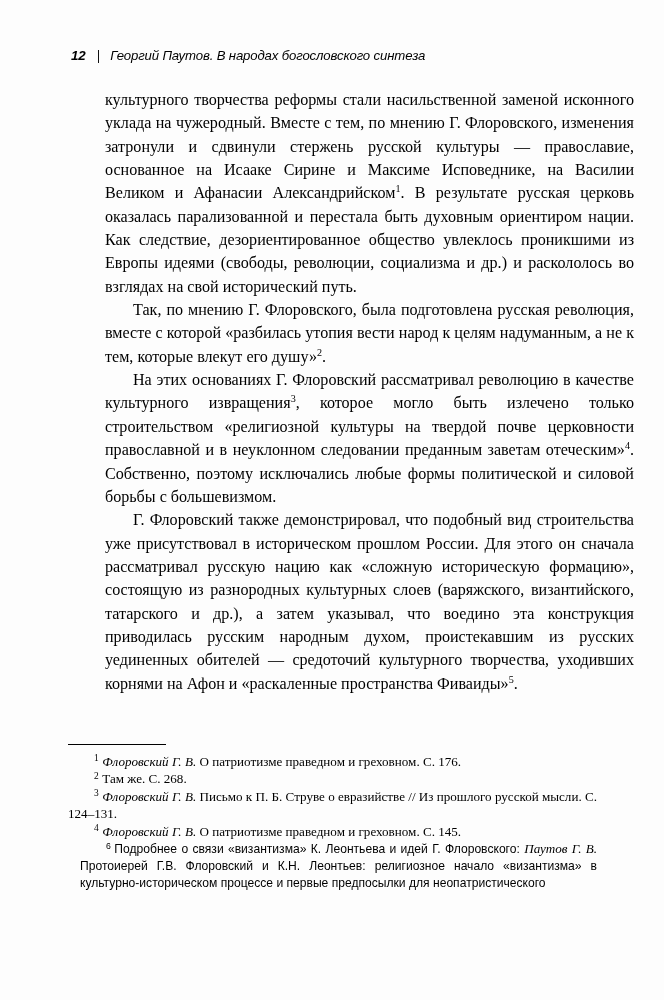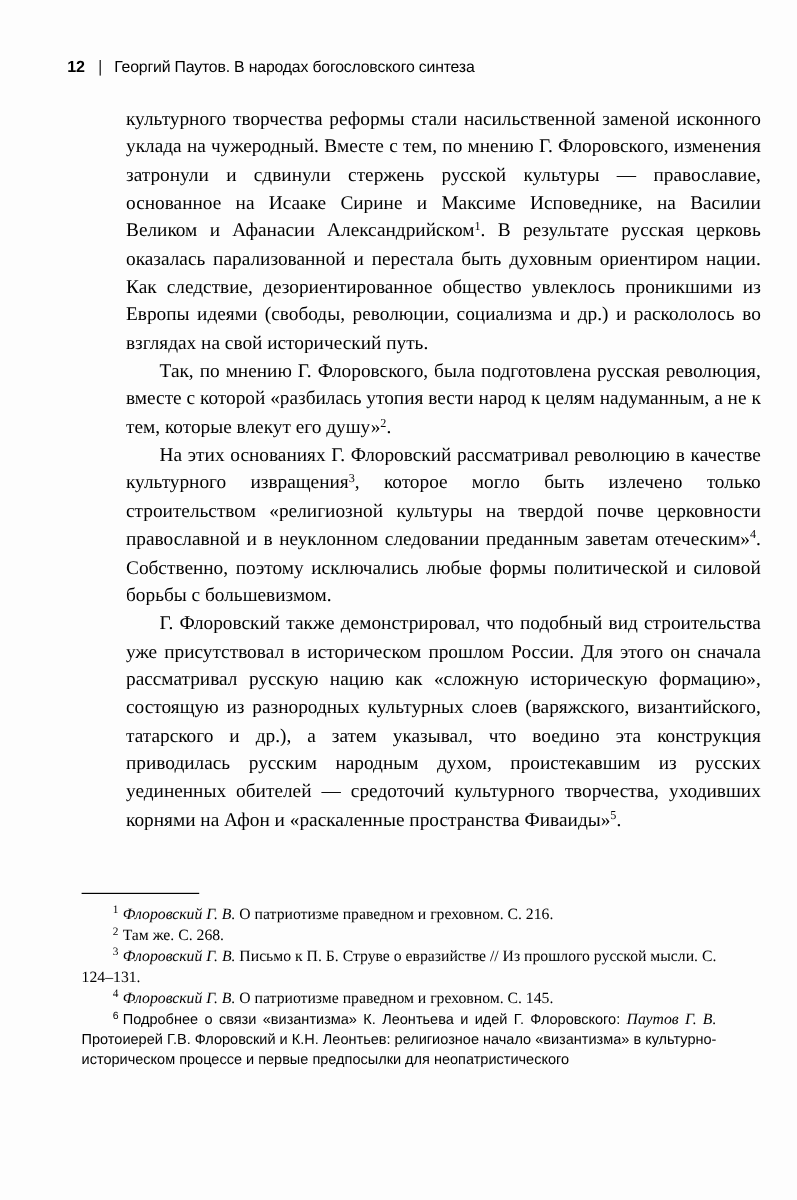--- a/index.html
+++ b/index.html
@@ -20,28 +20,29 @@
     position: absolute;
     left: 0; top: 0;
     width: 664px;
     height: 1000px;
     background: #fdfdfd;
   }
 
   
   .running-head {
     position: absolute;
-    left: 56px;
+    left: 71px;
     top: 48px;
     display: flex;
     align-items: center;
     font-family: "Liberation Sans", sans-serif;
     font-size: 13.2px;
     letter-spacing: -0.15px;
     white-space: nowrap;
+    font-style: italic;
   }
   .folio {
     font-weight: bold;
     font-size: 13.4px;
   }
   .head-rule {
     display: inline-block;
     width: 1.6px;
     height: 13px;
     background: #111;
@@ -107,20 +108,21 @@
     line-height: 0;
     margin-right: 3.5px;
   }
   .fn-item i {
     font-style: italic;
   }
   .fn-item.sans {
     font-family: "Liberation Sans", sans-serif;
     font-size: 12.1px;
     line-height: 17.2px;
+    margin-left: 12px;
   }
   .fn-item.sans i {
     font-family: "Liberation Serif", serif;
     font-style: italic;
     font-size: 13.1px;
   }
 </style>
 </head>
 <body>
 
@@ -142,21 +144,21 @@
 
     <p><span>Г. Флоровский также демонстрировал, что подобный вид строительства уже присутствовал в историческом прошлом России. Для этого он сначала рассматривал русскую нацию как «сложную историческую формацию», состоящую из разнородных культурных слоев (варяжского, византийского, татарского и др.), а затем указывал, что воедино эта конструкция приводилась русским народным духом, проистекавшим из русских уединенных обителей — средоточий культурного творчества, уходивших корнями на Афон и «раскаленные пространства Фиваиды»</span><sup class="fn">5</sup><span>.</span></p>
 
 
   </div>
 
   <div class="footnotes">
     <div class="fn-rule"></div>
     <div class="fn-list">
 
-      <p class="fn-item"><span class="fn-num">1</span><i>Флоровский Г. В.</i><span> О патриотизме праведном и греховном. С. 216.</span></p>
+      <p class="fn-item"><span class="fn-num">1</span><i>Флоровский Г. В.</i><span> О патриотизме праведном и греховном. С. 176.</span></p>
 
       <p class="fn-item"><span class="fn-num">2</span><i></i><span>Там же. С. 268.</span></p>
 
       <p class="fn-item"><span class="fn-num">3</span><i>Флоровский Г. В.</i><span> Письмо к П. Б. Струве о евразийстве // Из прошлого русской мысли. С. 124–131.</span></p>
 
       <p class="fn-item"><span class="fn-num">4</span><i>Флоровский Г. В.</i><span> О патриотизме праведном и греховном. С. 145.</span></p>
 
 
       <p class="fn-item sans"><span class="fn-num">6</span><span>Подробнее о связи «византизма» К. Леонтьева и идей Г. Флоровского: </span><i>Паутов Г. В.</i><span> Протоиерей Г.В. Флоровский и К.Н. Леонтьев: религиозное начало «византизма» в культурно-историческом процессе и первые предпосылки для неопатристического</span></p>
 

